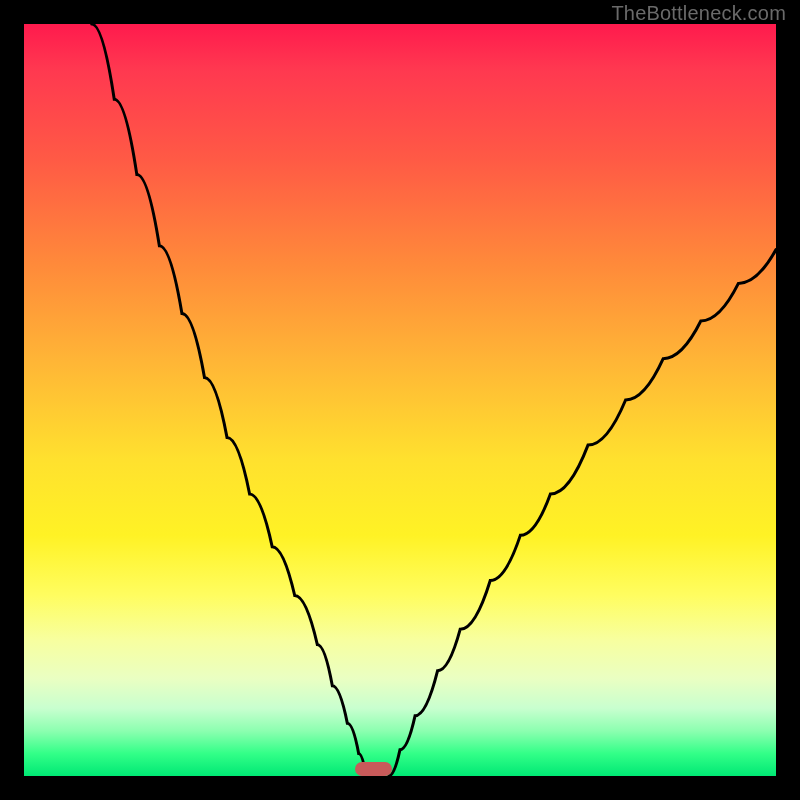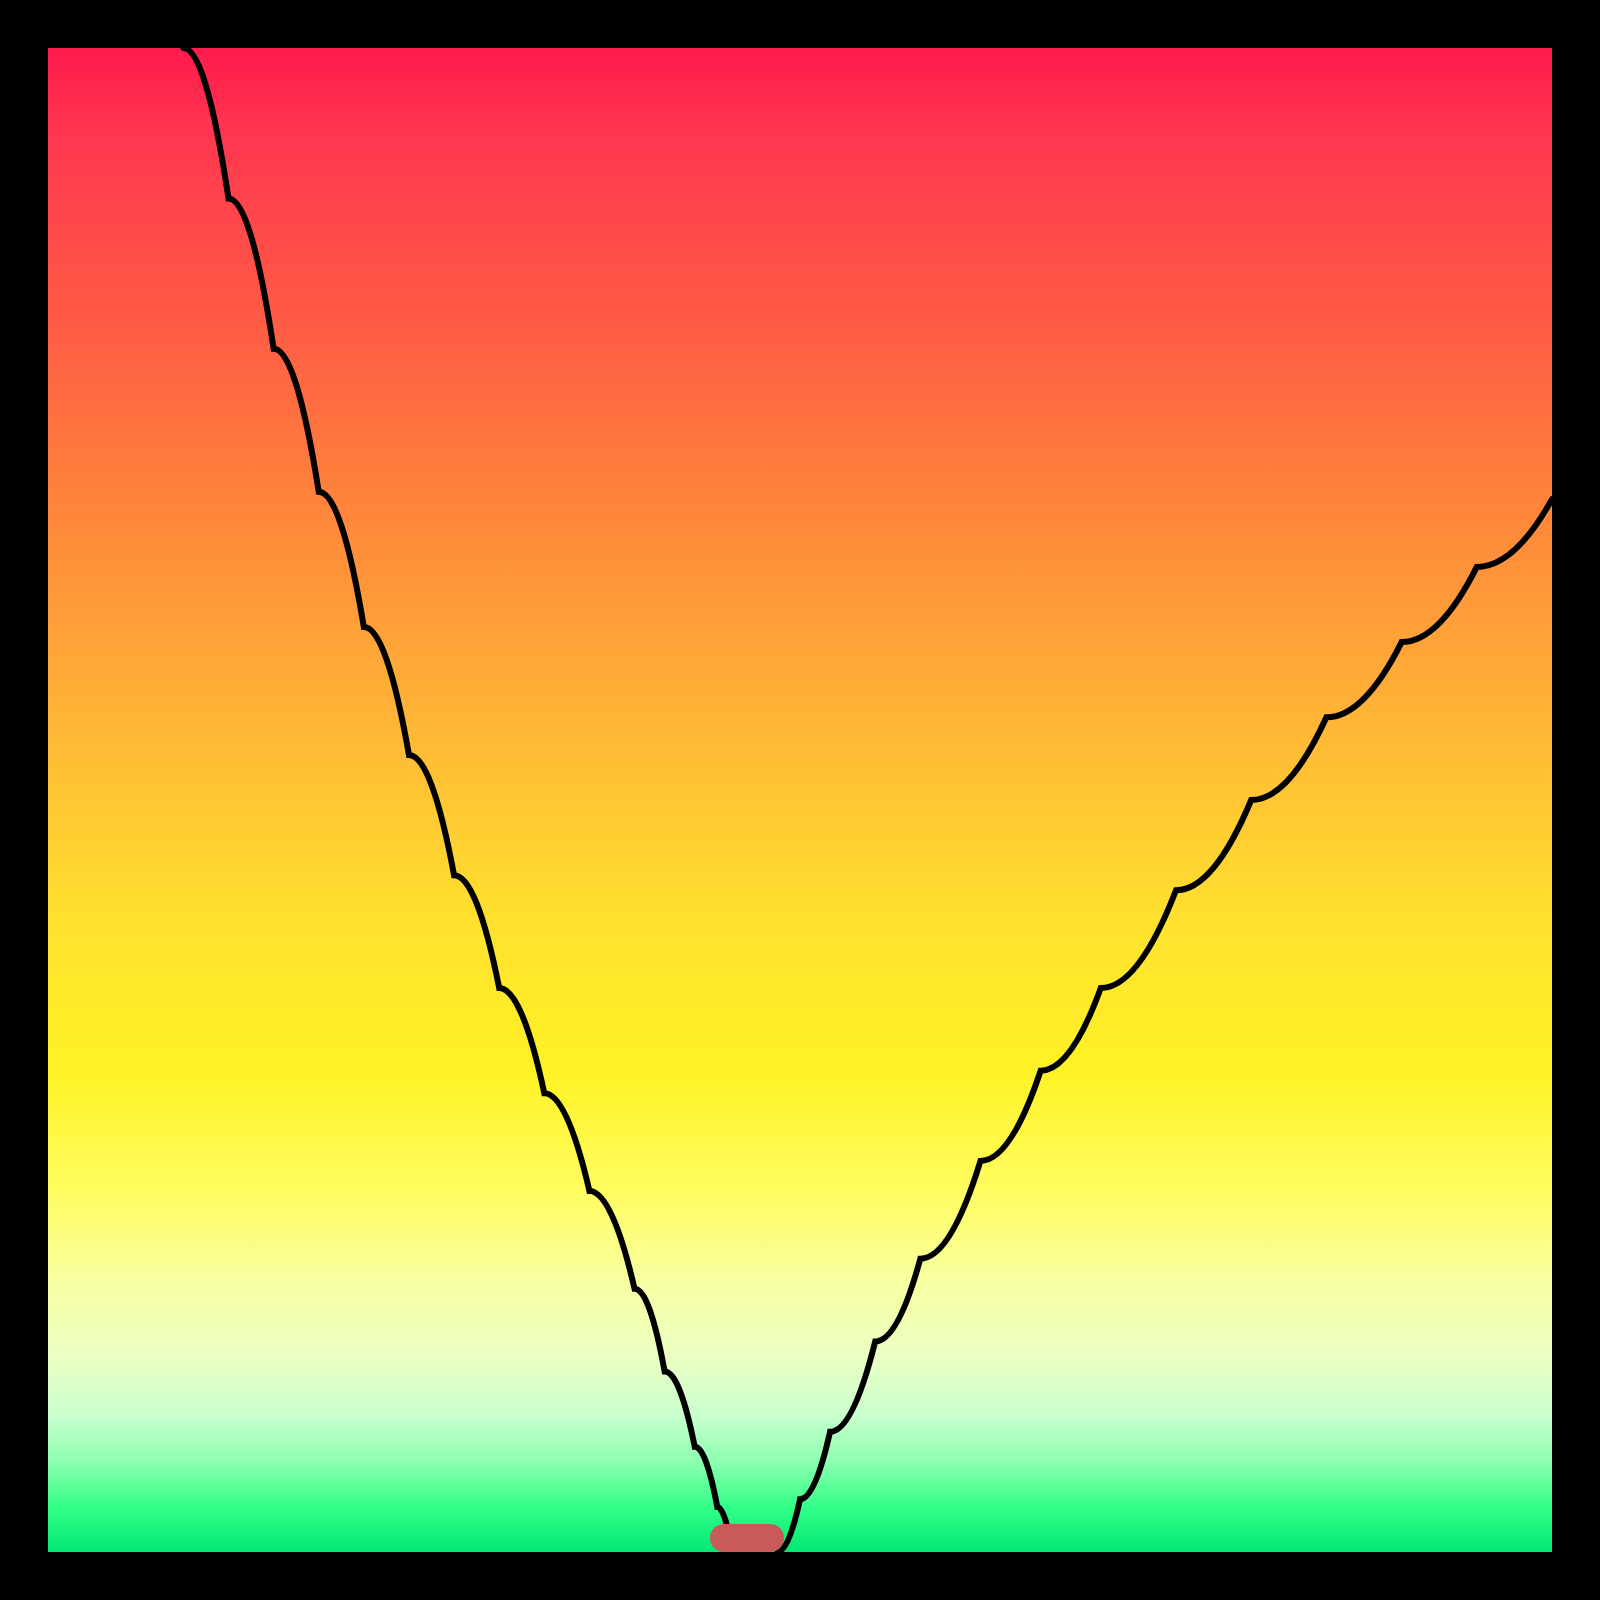--- a/index.html
+++ b/index.html
@@ -74,14 +74,15 @@
 
     <svg class="curves" viewBox="0 0 752 752" preserveAspectRatio="none">
       <path d="M 67.68 0.00 Q 78.96 0.00 90.24 75.20 Q 101.52 75.20 112.80 150.40 Q 124.08 150.40 135.36 221.84 Q 146.64 221.84 157.92 289.52 Q 169.20 289.52 180.48 353.44 Q 191.76 353.44 203.04 413.60 Q 214.32 413.60 225.60 470.00 Q 236.88 470.00 248.16 522.64 Q 259.44 522.64 270.72 571.52 Q 282.00 571.52 293.28 620.40 Q 300.80 620.40 308.32 661.76 Q 315.84 661.76 323.36 699.36 Q 329.00 699.36 334.64 729.44 Q 338.40 729.44 342.16 752.00" fill="none" stroke="#000000" stroke-width="3" stroke-linecap="round"></path>
       <path d="M 364.72 752.00 Q 370.36 752.00 376.00 725.68 Q 383.52 725.68 391.04 691.84 Q 402.32 691.84 413.60 646.72 Q 424.88 646.72 436.16 605.36 Q 451.20 605.36 466.24 556.48 Q 481.28 556.48 496.32 511.36 Q 511.36 511.36 526.40 470.00 Q 545.20 470.00 564.00 421.12 Q 582.80 421.12 601.60 376.00 Q 620.40 376.00 639.20 334.64 Q 658.00 334.64 676.80 297.04 Q 695.60 297.04 714.40 259.44 Q 733.20 259.44 752.00 225.60" fill="none" stroke="#000000" stroke-width="3" stroke-linecap="round"></path>
     </svg>
 
     <div class="marker" style="left: 330.88px; width: 37.6px; bottom: 0px; background: rgb(200, 90, 90);"></div>
 
   </div>
 
+  <div class="watermark">TheBottleneck.com</div>
 
 </div>
 
 </body></html>

